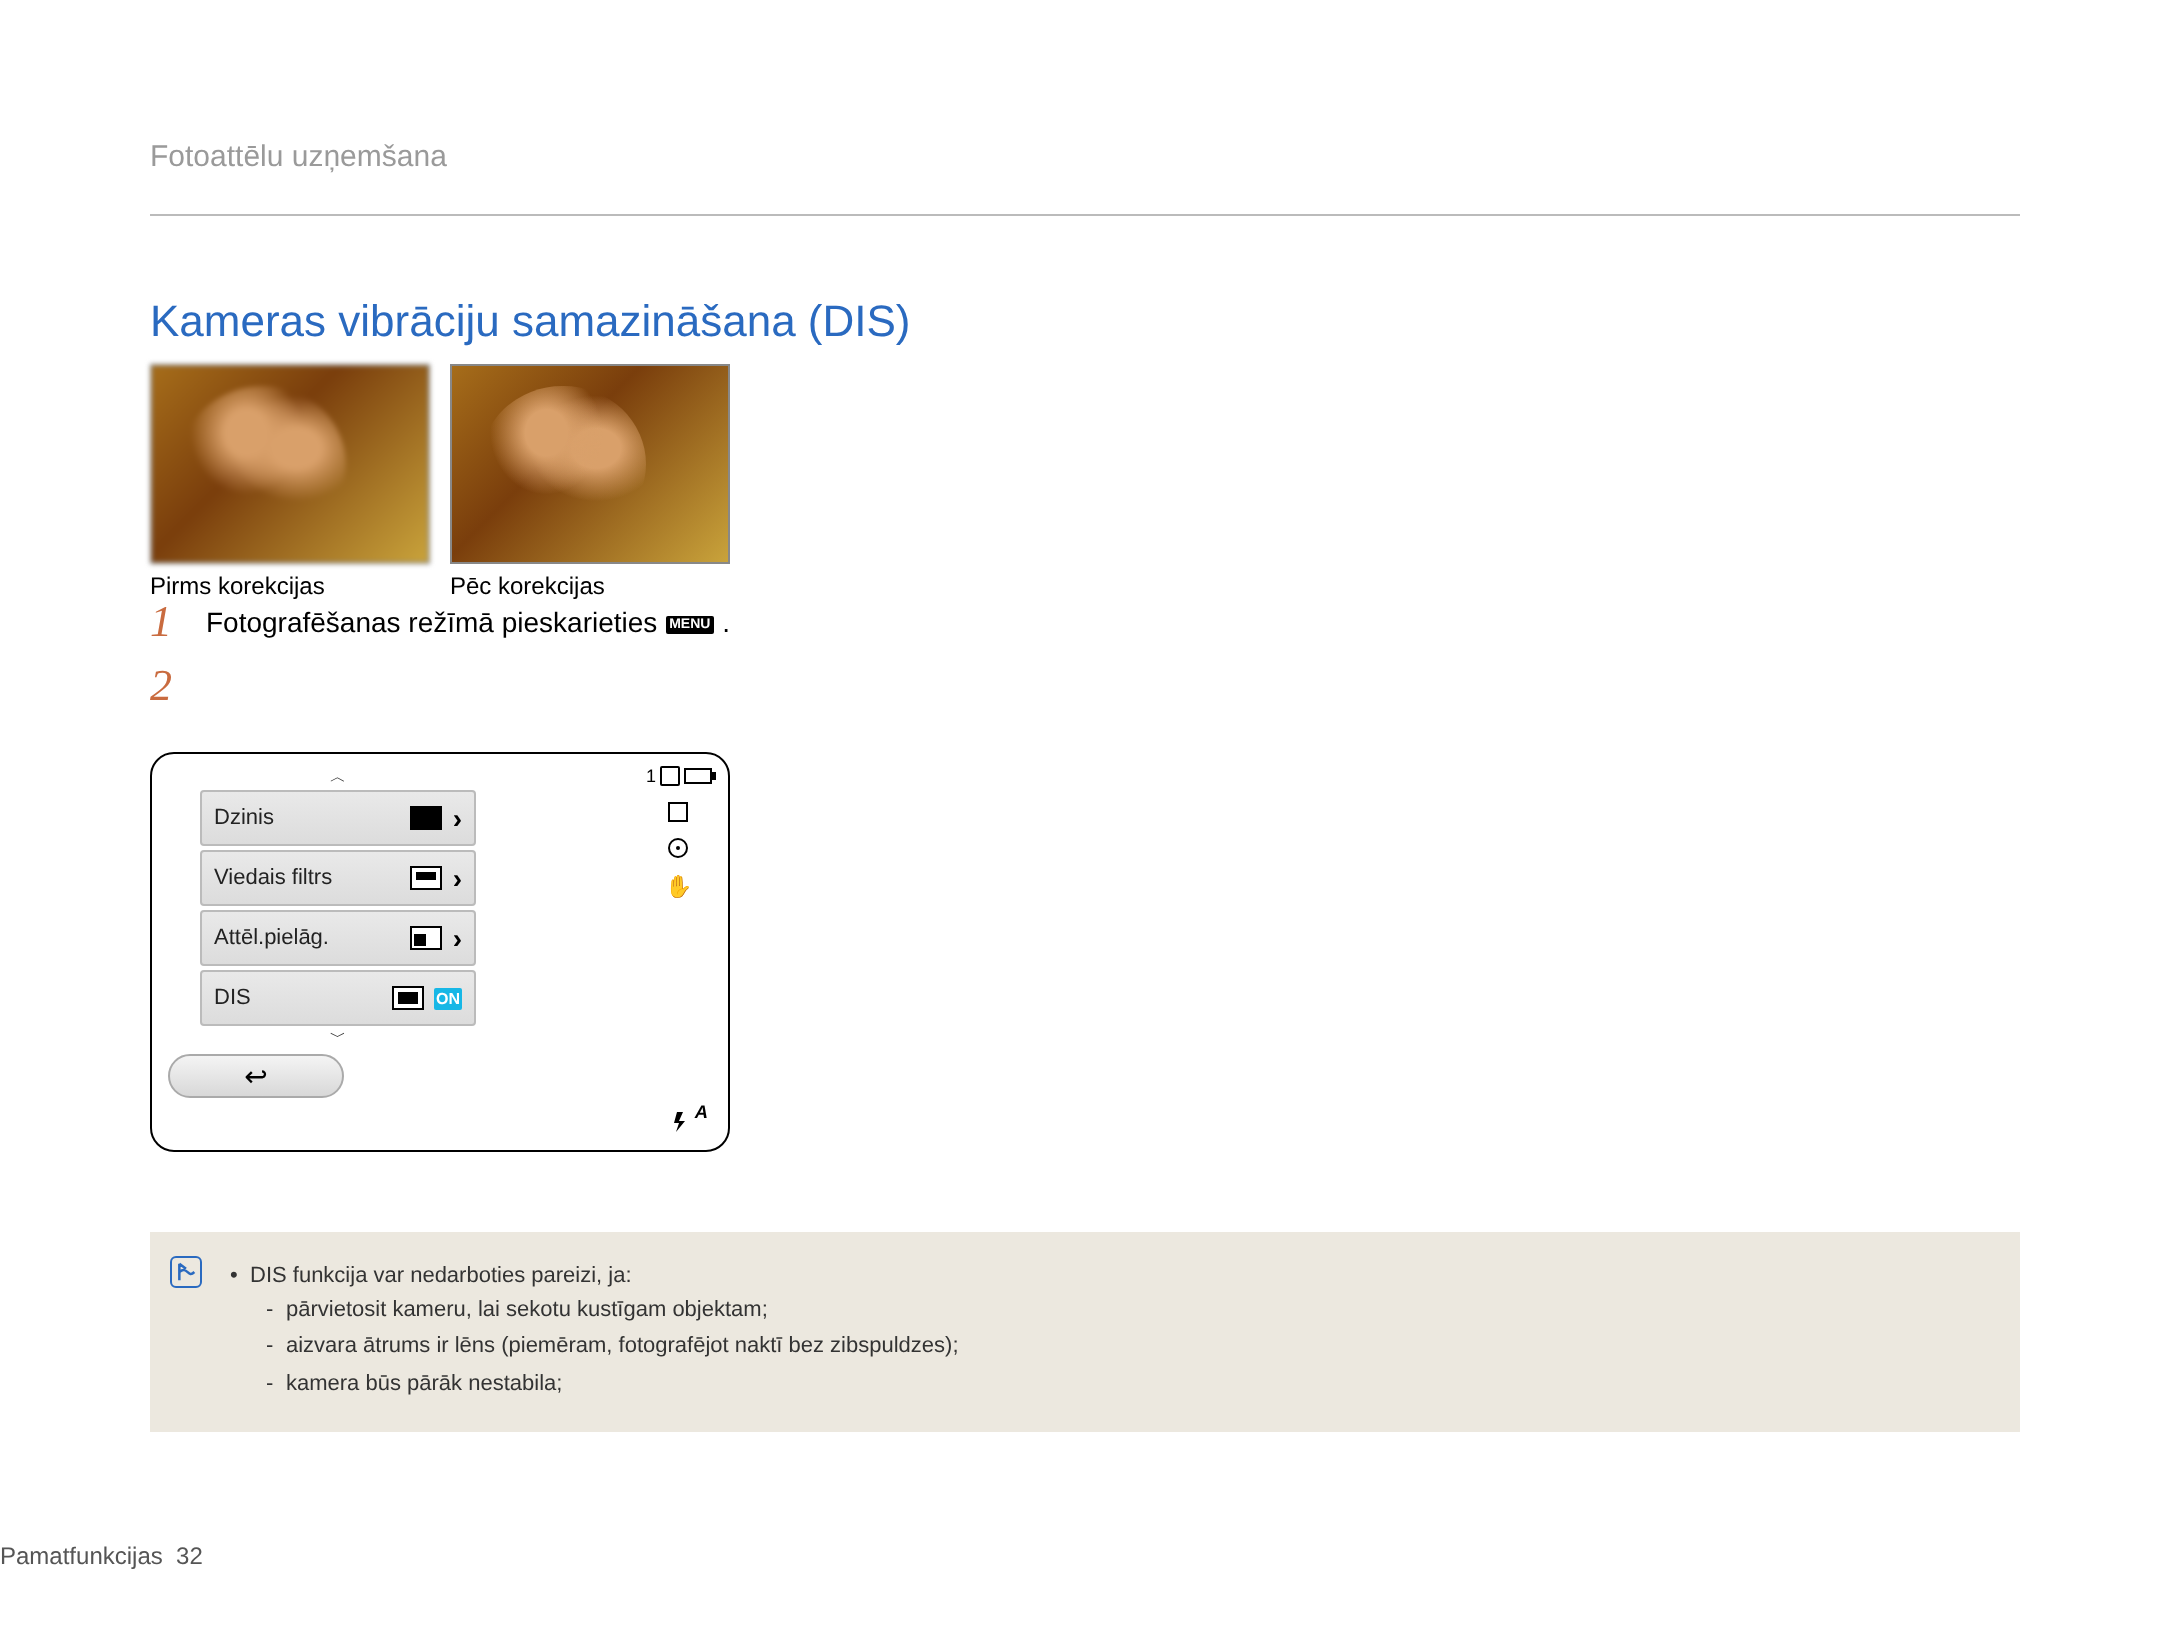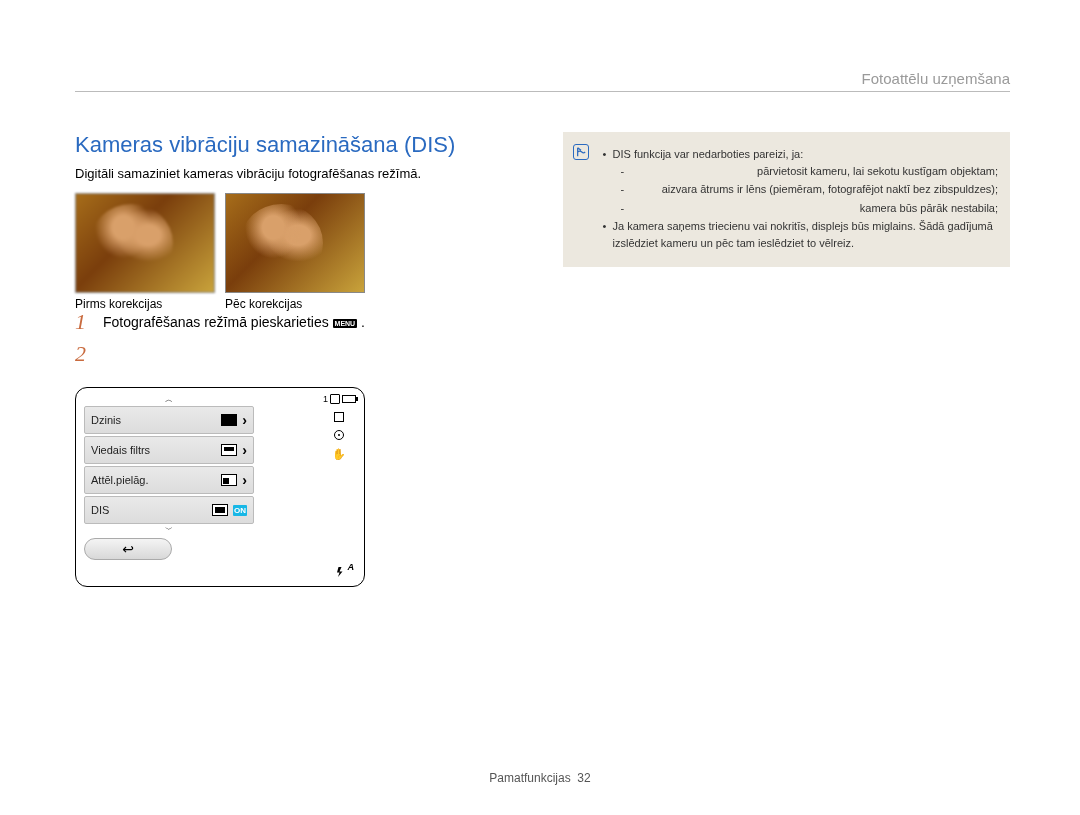--- a/index.html
+++ b/index.html
@@ -11,29 +11,29 @@
     position: relative;
     font-size: 13px;
     color: #000;
   }
   .page {
     padding: 70px 70px 0 75px;
   }
   .breadcrumb {
     color: #9a9a9a;
     font-size: 15px;
-    padding-bottom: 4px;
+    padding-bottom: 20px;
     border-bottom: 1px solid #bbb;
     width: 100%;
     margin-bottom: 40px;
-    text-align: right;
   }
   .columns {
     display: flex;
     gap: 40px;
+    flex-direction: column;
   }
   .col-left { flex: 1; }
   .col-right { flex: 1; }
   h1.title {
     color: #2a6ac0;
     font-weight: 400;
     font-size: 22px;
     margin-bottom: 8px;
   }
   .subtitle {
@@ -121,21 +121,21 @@
   }
   .cam-row {
     display: flex;
     align-items: center;
     justify-content: space-between;
     background: linear-gradient(#e9e9e9,#dcdcdc);
     border: 1px solid #bbb;
     border-radius: 2px;
     height: 28px;
     padding: 0 6px;
-    margin: 2px 0;
+    margin: 2px 16px;
     font-size: 11px;
   }
   .cam-row .lbl { color: #222; }
   .cam-row .icn-group { display:flex; align-items:center; gap:5px; }
   .rect-icon {
     width: 16px; height: 12px;
     border: 1.5px solid #000;
     background: #000;
     position:relative;
   }
@@ -195,42 +195,40 @@
     color: #2a6ac0;
     display:flex; align-items:center; justify-content:center;
   }
   .note-icon svg { width:10px; height:10px; }
   .note-box ul { list-style: none; }
   .note-box ul > li { position: relative; padding-left: 10px; margin-bottom:2px;}
   .note-box ul > li::before {
     content: "•"; position:absolute; left:0;
   }
   .note-box ul.dash > li::before { content:"-"; }
-  .note-box ul.dash { margin-left: 8px; text-align: right; }
+  .note-box ul.dash { margin-left: 8px; }
 
   .footer {
     position: absolute;
     left: 0; right: 0;
     bottom: 30px;
-    text-align: center;
     font-size: 12px;
     color: #555;
   }
 </style>
 </head>
 <body>
 
 <div class="page">
 
   <div class="breadcrumb">Fotoattēlu uzņemšana</div>
 
   <div class="columns">
     <div class="col-left">
       <h1 class="title">Kameras vibrāciju samazināšana (DIS)</h1>
-      <div class="subtitle">Digitāli samaziniet kameras vibrāciju fotografēšanas režīmā.</div>
 
       <div class="photo-row">
         <div class="photo blur"></div>
         <div class="photo"></div>
       </div>
       <div class="caption-row">
         <div class="caption">Pirms korekcijas</div>
         <div class="caption">Pēc korekcijas</div>
       </div>
 
@@ -311,21 +309,20 @@
         </span>
         <ul>
           <li>
             <span>DIS funkcija var nedarboties pareizi, ja:</span>
             <ul class="dash">
               <li>pārvietosit kameru, lai sekotu kustīgam objektam;</li>
               <li>aizvara ātrums ir lēns (piemēram, fotografējot naktī bez zibspuldzes);</li>
               <li>kamera būs pārāk nestabila;</li>
             </ul>
           </li>
-          <li>Ja kamera saņems triecienu vai nokritīs, displejs būs miglains. Šādā gadījumā izslēdziet kameru un pēc tam ieslēdziet to vēlreiz.</li>
         </ul>
       </div>
     </div>
   </div>
 </div>
 
 <div class="footer">
   <span>Pamatfunkcijas</span>&nbsp;&nbsp;<span>32</span>
 </div>
 

